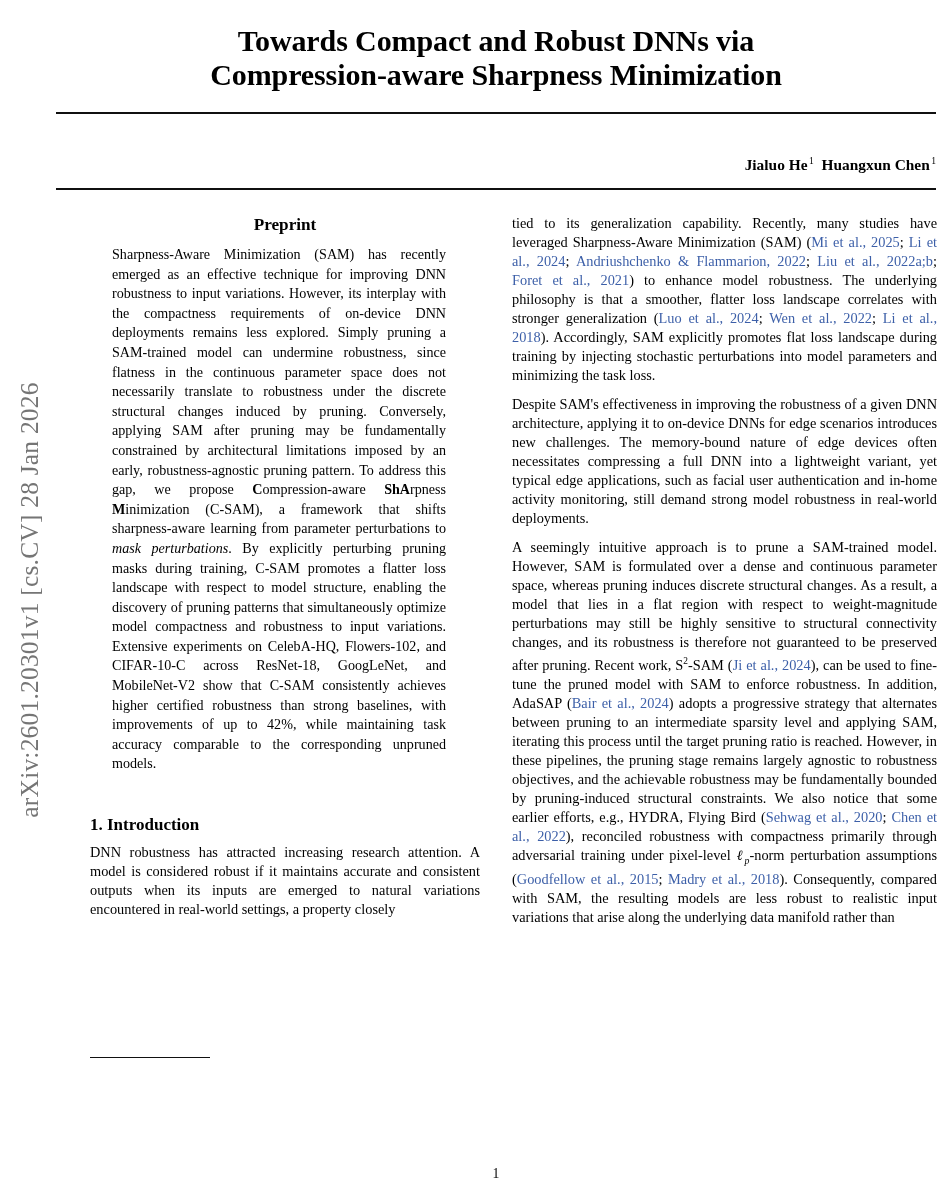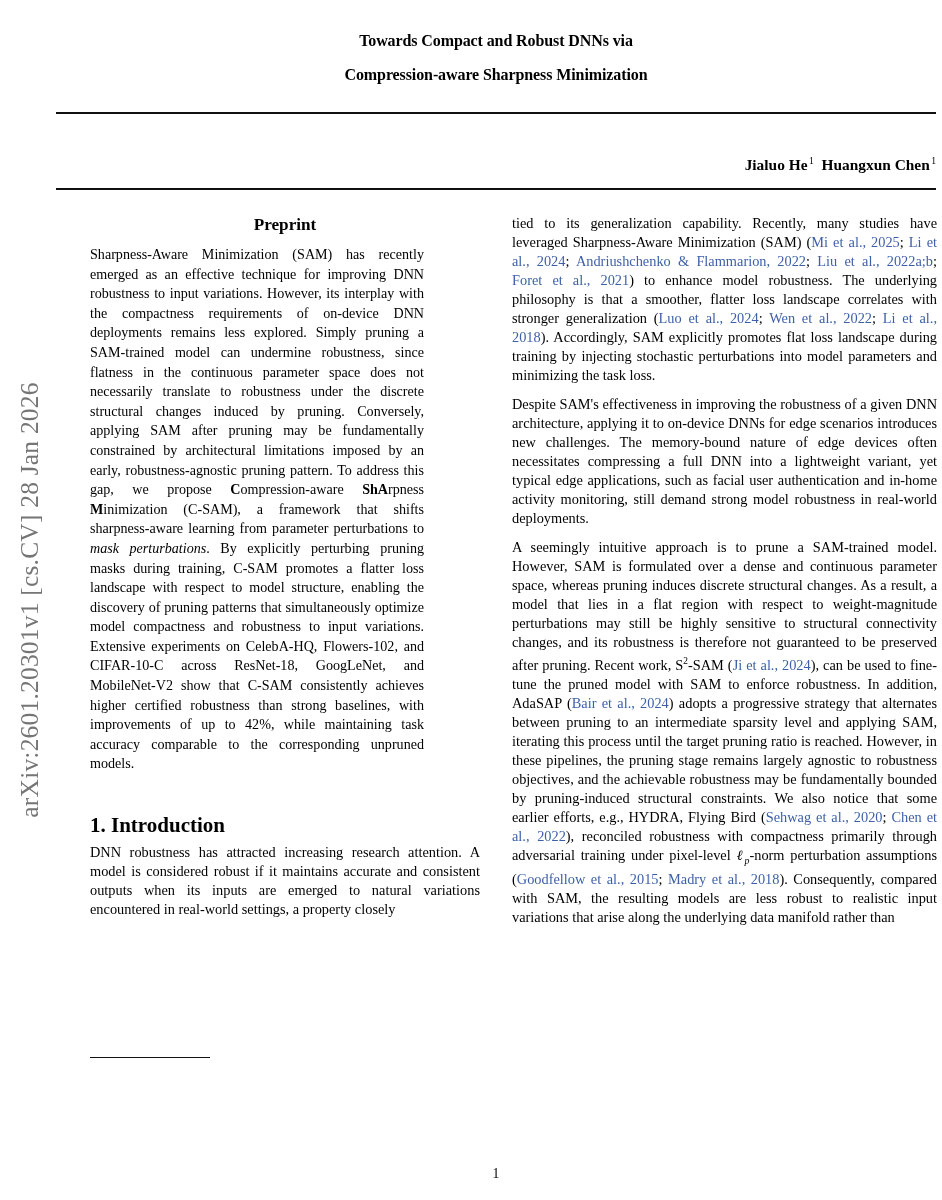--- a/index.html
+++ b/index.html
@@ -48,21 +48,21 @@
 
   
   #title-block {
     position: absolute;
     left: 0;
     top: 24px;
     width: 880px;
     text-align: center;
   }
   #title-block .title-line {
-    font-size: 16px;
+    font-size: 30px;
     font-weight: bold;
     line-height: 34px;
     letter-spacing: -0.1px;
   }
 
   .rule-heavy {
     position: absolute;
     left: 0;
     width: 880px;
     border-top: 2.1px solid #101010;
@@ -102,27 +102,28 @@
 
   .abstract-head {
     text-align: center;
     font-size: 17.2px;
     font-weight: bold;
     margin: 0 0 9px 0;
     line-height: 22px;
   }
   #abstract-body {
     width: 334px;
+    margin-left: 22px;
     font-size: 14.1px;
     line-height: 19.6px;
     text-align: justify;
   }
 
   .section-head {
-    font-size: 21px;
+    font-size: 17px;
     font-weight: bold;
     line-height: 22px;
     margin: 0 0 7px 0;
     text-align: left;
   }
 
   p.para {
     margin: 0 0 9.5px 0;
     text-align: justify;
     font-family: Liberation Serif, serif;

